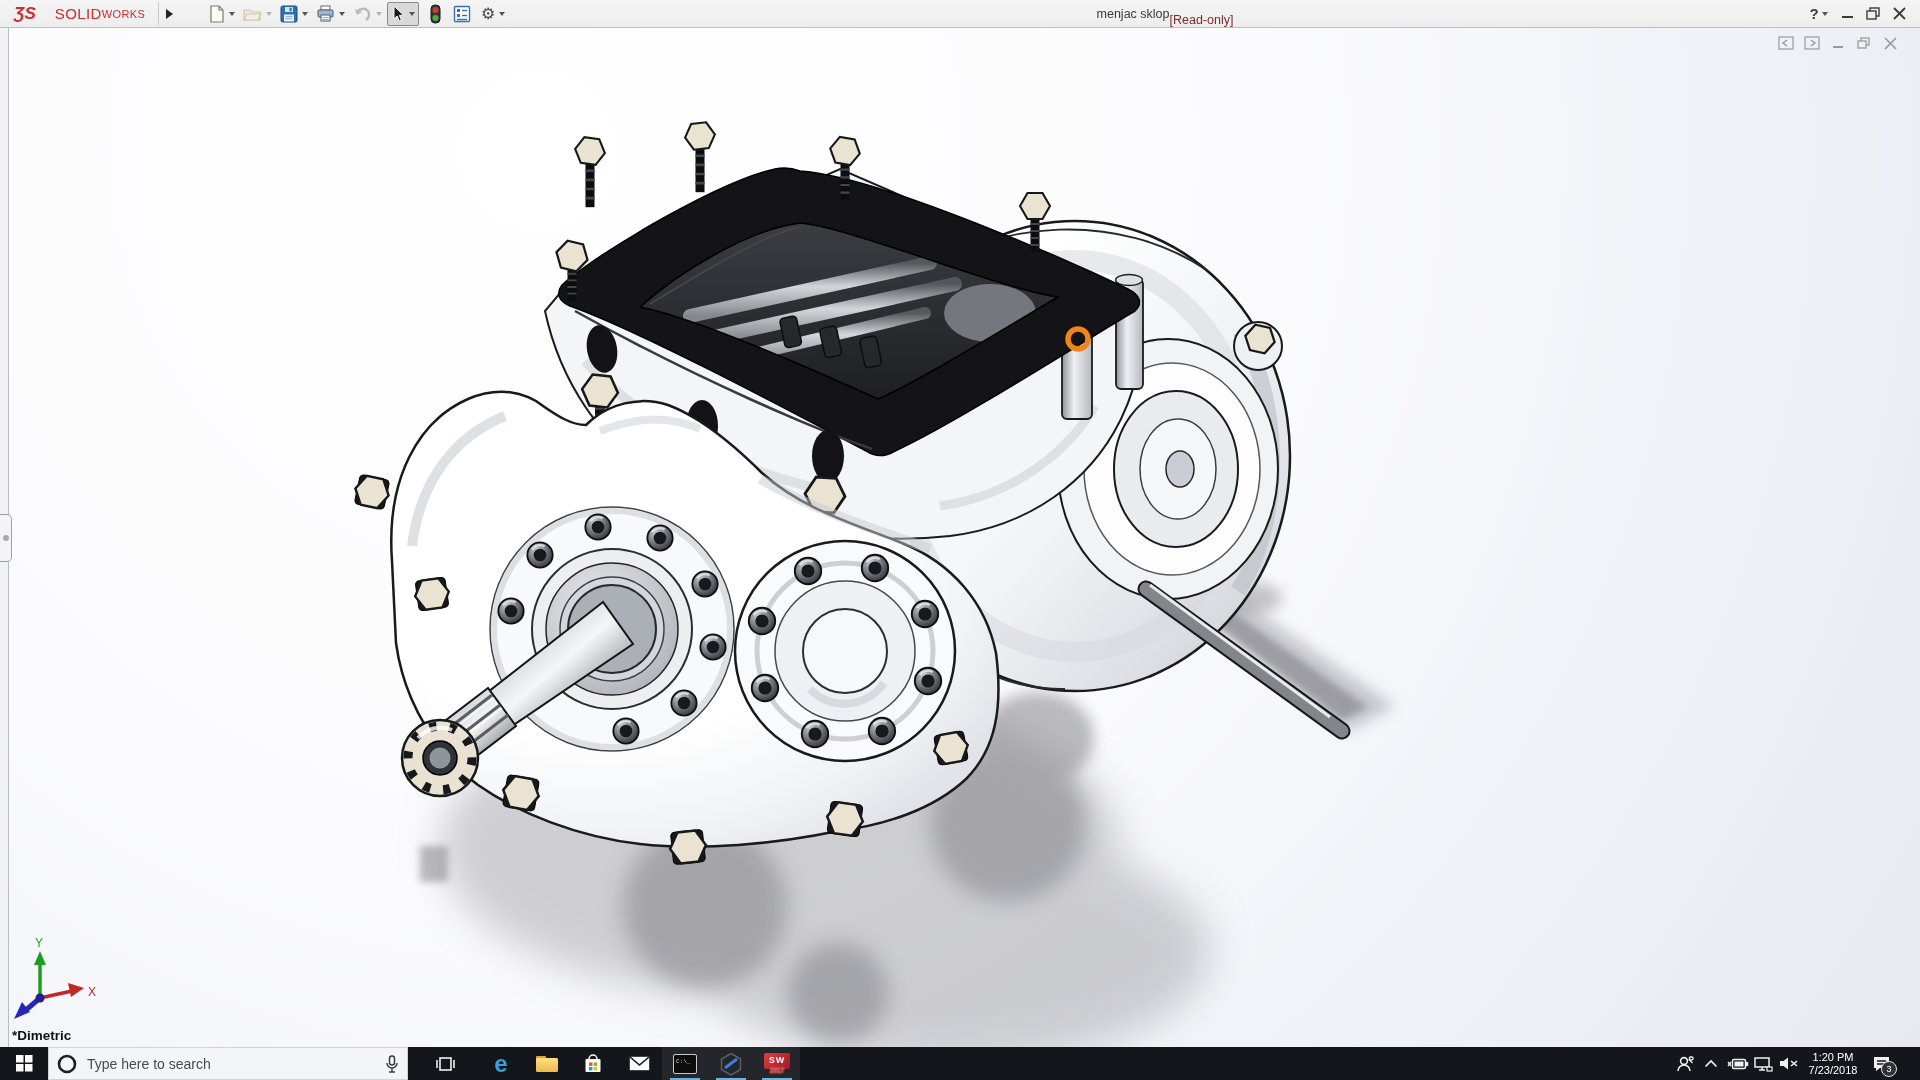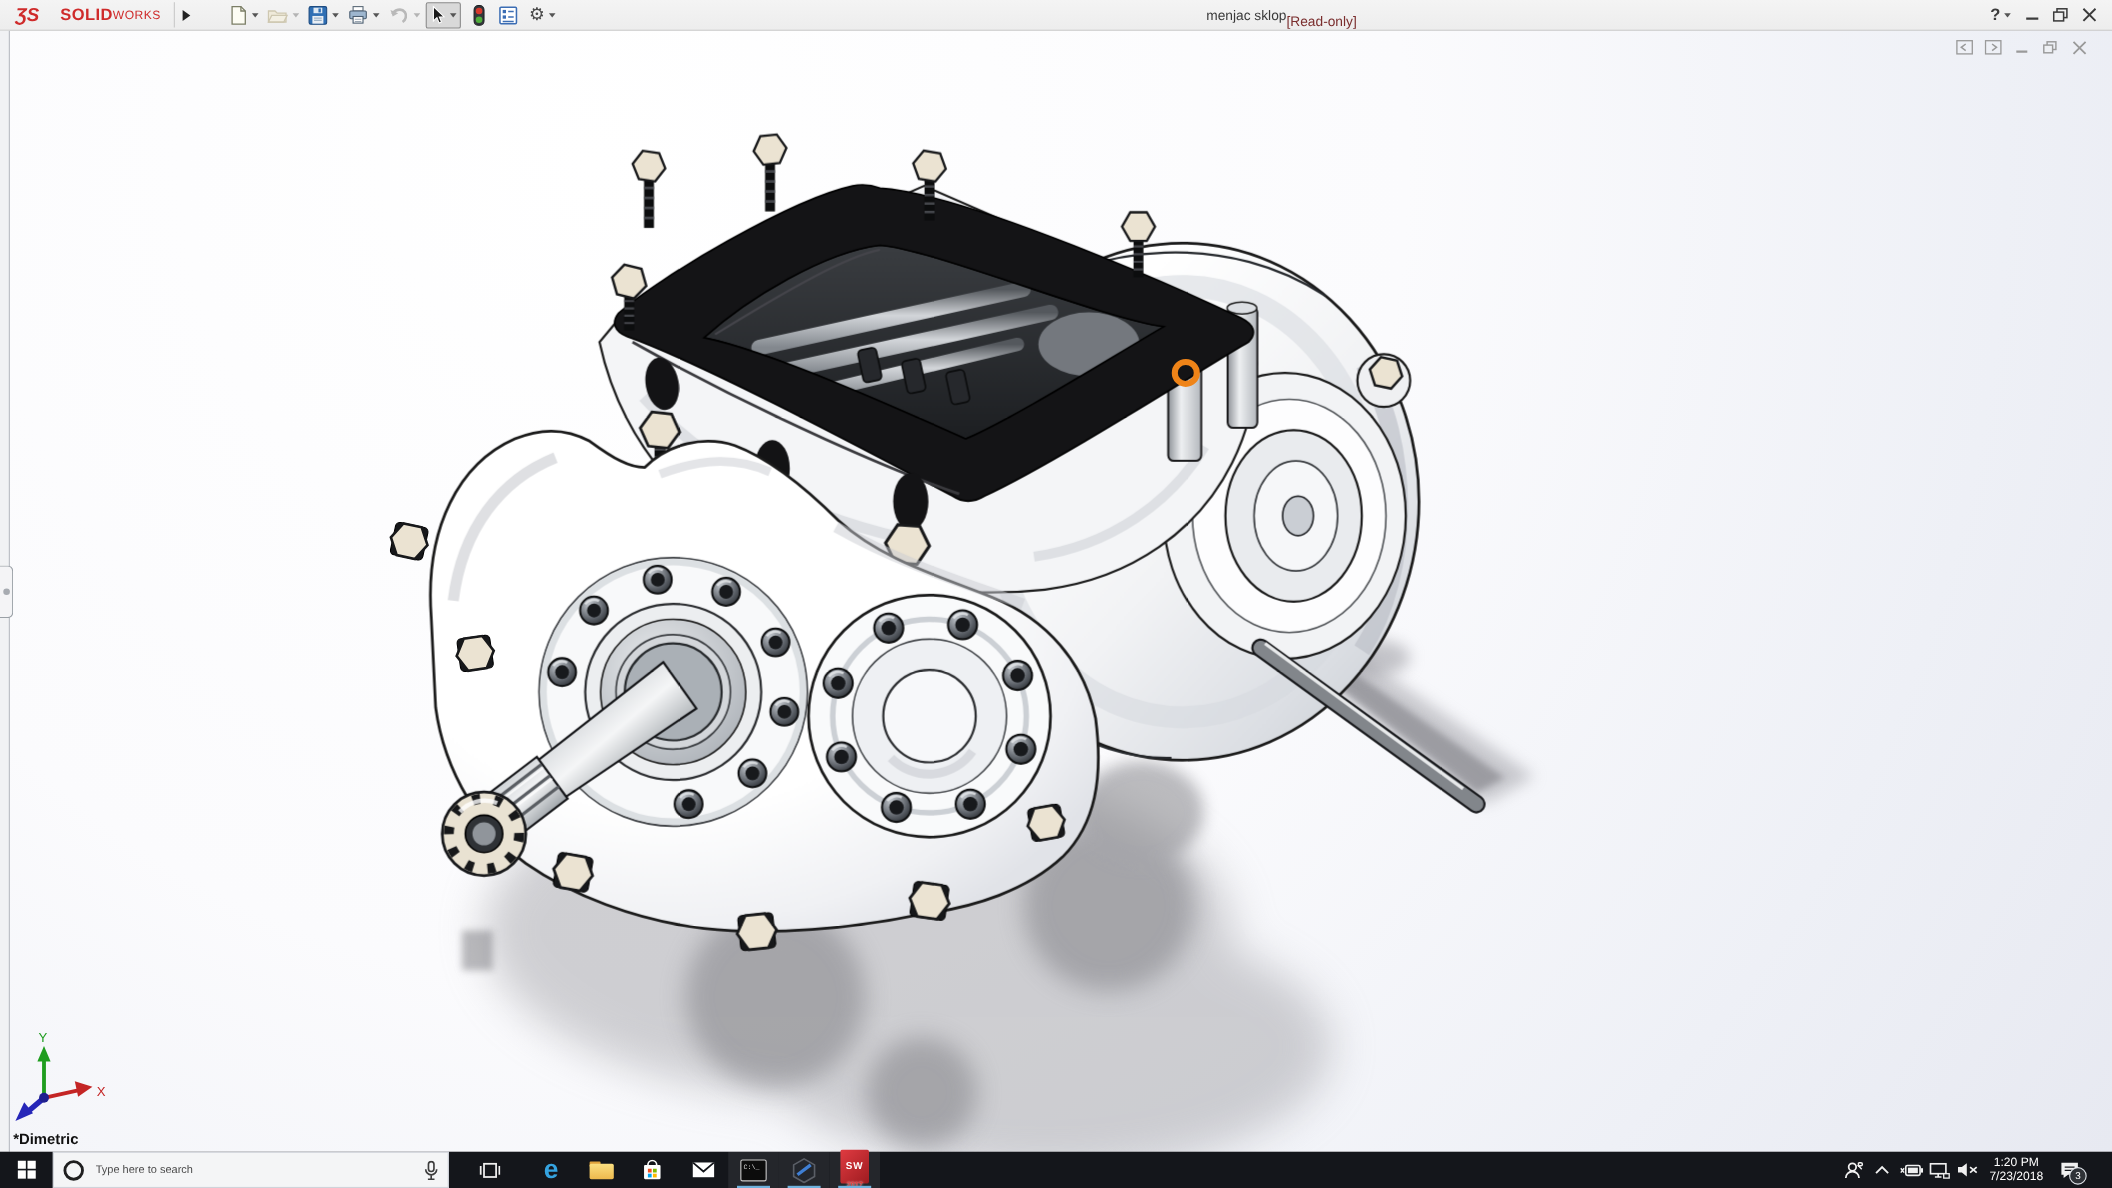--- a/index.html
+++ b/index.html
@@ -4,21 +4,21 @@
 <style>
   html,body{margin:0;padding:0;background:#222;}
   #screen{position:relative;width:1920px;height:1080px;overflow:hidden;
     font-family:"Liberation Sans",sans-serif;background:#fff;}
 
   
   #titlebar{position:absolute;left:0;top:0;width:1920px;height:27px;
     background:linear-gradient(#f4f4f4,#ededed);border-bottom:1px solid #bfbfbf;}
   #logo{position:absolute;left:14px;top:0;height:27px;display:flex;align-items:center;}
   .logo-mark{font-style:italic;font-weight:bold;font-size:17px;color:#cf2b2b;margin-right:19px;}
-  .logo-solid{font-weight:bold;font-size:15px;color:#cf2b2b;letter-spacing:.4px;}
+  .logo-solid{font-weight:normal;font-size:15px;color:#cf2b2b;letter-spacing:.4px;}
   .logo-works{font-weight:normal;font-size:11px;color:#cf2b2b;letter-spacing:.4px;}
   #flyout{position:absolute;left:158px;top:2px;width:20px;height:23px;border-left:1px solid #c9c9c9;
     display:flex;align-items:center;justify-content:center;}
   .tri-right{width:0;height:0;border-left:7px solid #222;border-top:5px solid transparent;border-bottom:5px solid transparent;}
   #tb-icons{position:absolute;left:205px;top:1px;height:25px;display:flex;align-items:center;}
   .tb-btn{height:24px;display:flex;align-items:center;justify-content:center;padding:0 3px;}
   .tb-btn svg{display:block;}
   .caret{width:0;height:0;border-top:4px solid #555;border-left:3.5px solid transparent;border-right:3.5px solid transparent;margin:0 5px 0 1px;}
   .caret.dim{border-top-color:#b4b4b4;}
   .sel-box{background:#d9d9d9;border:1px solid #8b8b8b;border-radius:2px;height:22px;display:flex;align-items:center;padding:0 2px;margin-right:2px;}
@@ -40,33 +40,33 @@
   #doc-controls{position:absolute;right:20px;top:6px;display:flex;align-items:center;gap:6px;}
   .dc{width:20px;height:18px;display:flex;align-items:center;justify-content:center;}
   #model-svg{position:absolute;left:0;top:0;width:1920px;height:1019px;}
   #orientation{position:absolute;left:12px;bottom:4px;font-size:13.5px;font-weight:600;color:#111;}
 
   
   #taskbar{position:absolute;left:0;top:1047px;width:1920px;height:33px;background:#14161b;display:flex;align-items:stretch;}
   .tb-tile{display:flex;align-items:center;justify-content:center;position:relative;}
   #start{width:48px;}
   #searchbox{width:342px;background:#f4f5f6;border:1px solid #cfd3da;display:flex;align-items:center;padding:0 8px;gap:8px;}
-  #searchbox input{border:none;outline:none;background:transparent;font-size:10px;color:#454545;flex:1;
+  #searchbox input{border:none;outline:none;background:transparent;font-size:14px;color:#454545;flex:1;
     font-family:"Liberation Sans",sans-serif;}
   #searchbox input::placeholder{color:#4a4a4a;opacity:1;}
   .appbtn{width:46px;}
   .appbtn.running{background:rgba(255,255,255,.07);}
   .appbtn.running::after{content:"";position:absolute;left:8px;right:8px;bottom:0;height:2.5px;background:#6fb2dd;}
   .edge-e{font-size:24px;font-weight:bold;color:#35a3e0;line-height:1;}
   .folder{position:relative;width:22px;height:16px;}
   .folder .back{position:absolute;left:0;top:0;width:10px;height:5px;background:#e0a33c;border-radius:1px;}
   .folder .body{position:absolute;left:0;top:2px;width:22px;height:14px;background:linear-gradient(#fbdf81,#edb94d);border-radius:1.5px;}
   .cmdbox{width:22px;height:18px;background:#0c0c0c;border:1px solid #c9c9c9;border-radius:2px;position:relative;}
   .cmdbox span{position:absolute;left:2px;top:3px;font-size:6px;color:#ddd;font-family:"Liberation Mono",monospace;}
-  .swcube{width:26px;height:31px;background:linear-gradient(135deg,#e03b41,#9e1b20);border-radius:2px;
+  .swcube{width:26px;height:16px;background:linear-gradient(135deg,#e03b41,#9e1b20);border-radius:2px;
     display:flex;align-items:center;justify-content:center;color:#fff;font-weight:bold;font-size:9px;letter-spacing:1px;}
   .swwrap{display:flex;flex-direction:column;align-items:center;line-height:1;}
   .swyear{font-size:6.5px;font-weight:bold;color:#e23b3b;text-shadow:0 0 2px #fff;margin-top:-1px;}
   #tray{margin-left:auto;display:flex;align-items:center;padding-right:22px;}
   .trayi{width:26px;height:33px;display:flex;align-items:center;justify-content:center;}
   #clock{width:62px;text-align:center;color:#fff;font-size:11px;line-height:13px;}
   #action-center{position:relative;width:34px;}
   #ac-badge{position:absolute;right:1px;bottom:3px;width:14px;height:14px;border-radius:50%;background:#2f3237;
     border:1px solid #dfe3e8;color:#fff;font-size:9px;display:flex;align-items:center;justify-content:center;}
   .hexagon-ic{display:block;}

